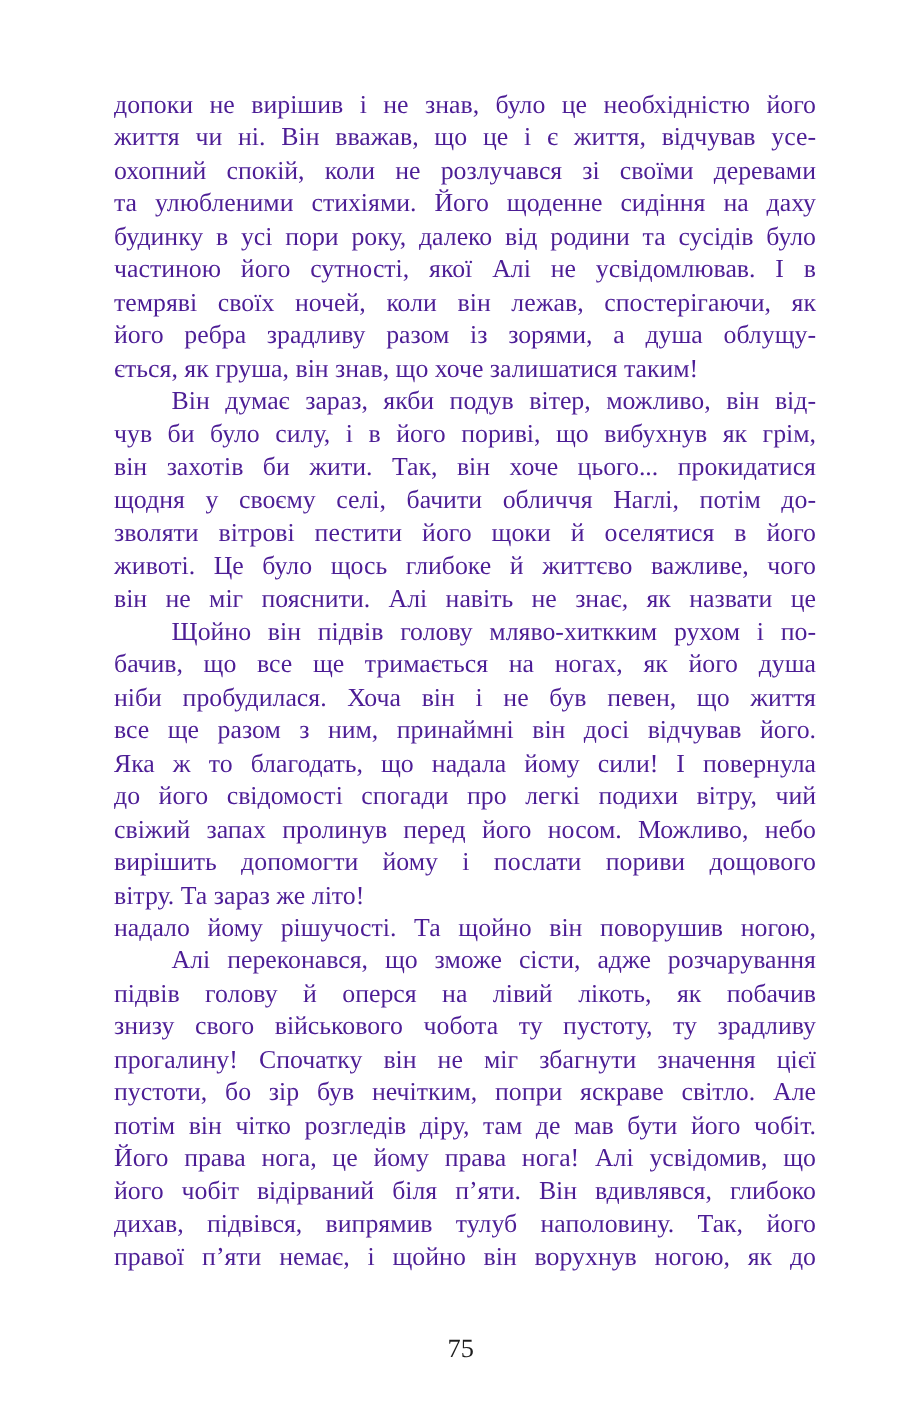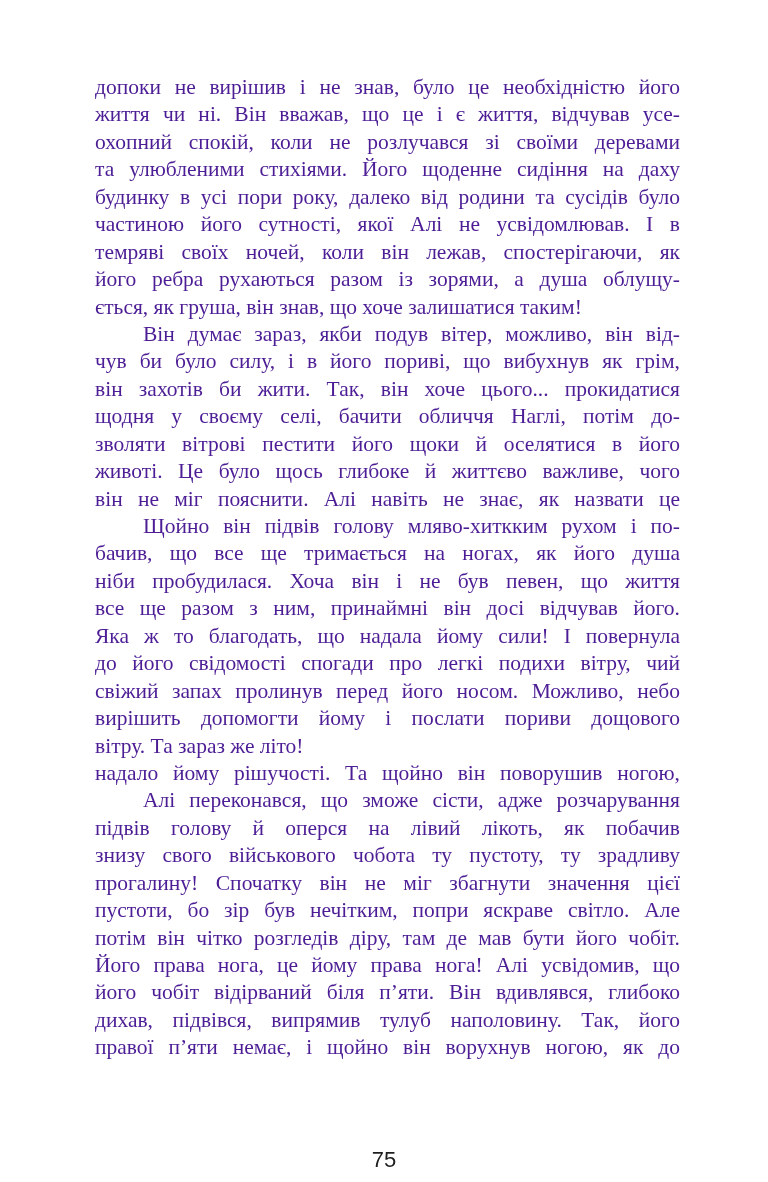--- a/index.html
+++ b/index.html
@@ -9,38 +9,38 @@
     font-family: "Liberation Serif", "DejaVu Serif", serif;
     font-size: 21.5px; line-height: 27.45px; color: #4c1d95;
   }
   .line {
     display: block; height: 27.45px; white-space: nowrap;
     text-align: justify; text-align-last: justify;
   }
   .line.last { text-align-last: left; }
   .line.indent { padding-left: 48px; }
   .pagenum {
-    position: absolute; left: 0; width: 768px; top: 1147px;
-    text-align: center; font-family: Liberation Sans, sans-serif;
+    position: absolute; left: 0; width: 768px; top: 1111px;
+    text-align: center; font-family: Liberation Serif, serif;
     font-size: 22px; color: #1e1e1e;
   }
 </style>
 </head>
 <body>
 
 <div class="page">
   <div>
     <span class="line">допоки не вирішив і не знав, було це необхідністю його</span>
     <span class="line">життя чи ні. Він вважав, що це і є життя, відчував усе-</span>
     <span class="line">охопний спокій, коли не розлучався зі своїми деревами</span>
     <span class="line">та улюбленими стихіями. Його щоденне сидіння на даху</span>
     <span class="line">будинку в усі пори року, далеко від родини та сусідів було</span>
     <span class="line">частиною його сутності, якої Алі не усвідомлював. І в</span>
     <span class="line">темряві своїх ночей, коли він лежав, спостерігаючи, як</span>
-    <span class="line">його ребра рухаються разом із зорями, а душа облущу-</span>
+    <span class="line">його ребра зрадливу разом із зорями, а душа облущу-</span>
     <span class="line last">ється, як груша, він знав, що хоче залишатися таким!</span>
   </div>
   <div>
     <span class="line indent">Він думає зараз, якби подув вітер, можливо, він від-</span>
     <span class="line">чув би було силу, і в його пориві, що вибухнув як грім,</span>
     <span class="line">він захотів би жити. Так, він хоче цього... прокидатися</span>
     <span class="line">щодня у своєму селі, бачити обличчя Наглі, потім до-</span>
     <span class="line">зволяти вітрові пестити його щоки й оселятися в його</span>
     <span class="line">животі. Це було щось глибоке й життєво важливе, чого</span>
     <span class="line">він не міг пояснити. Алі навіть не знає, як назвати це</span>

